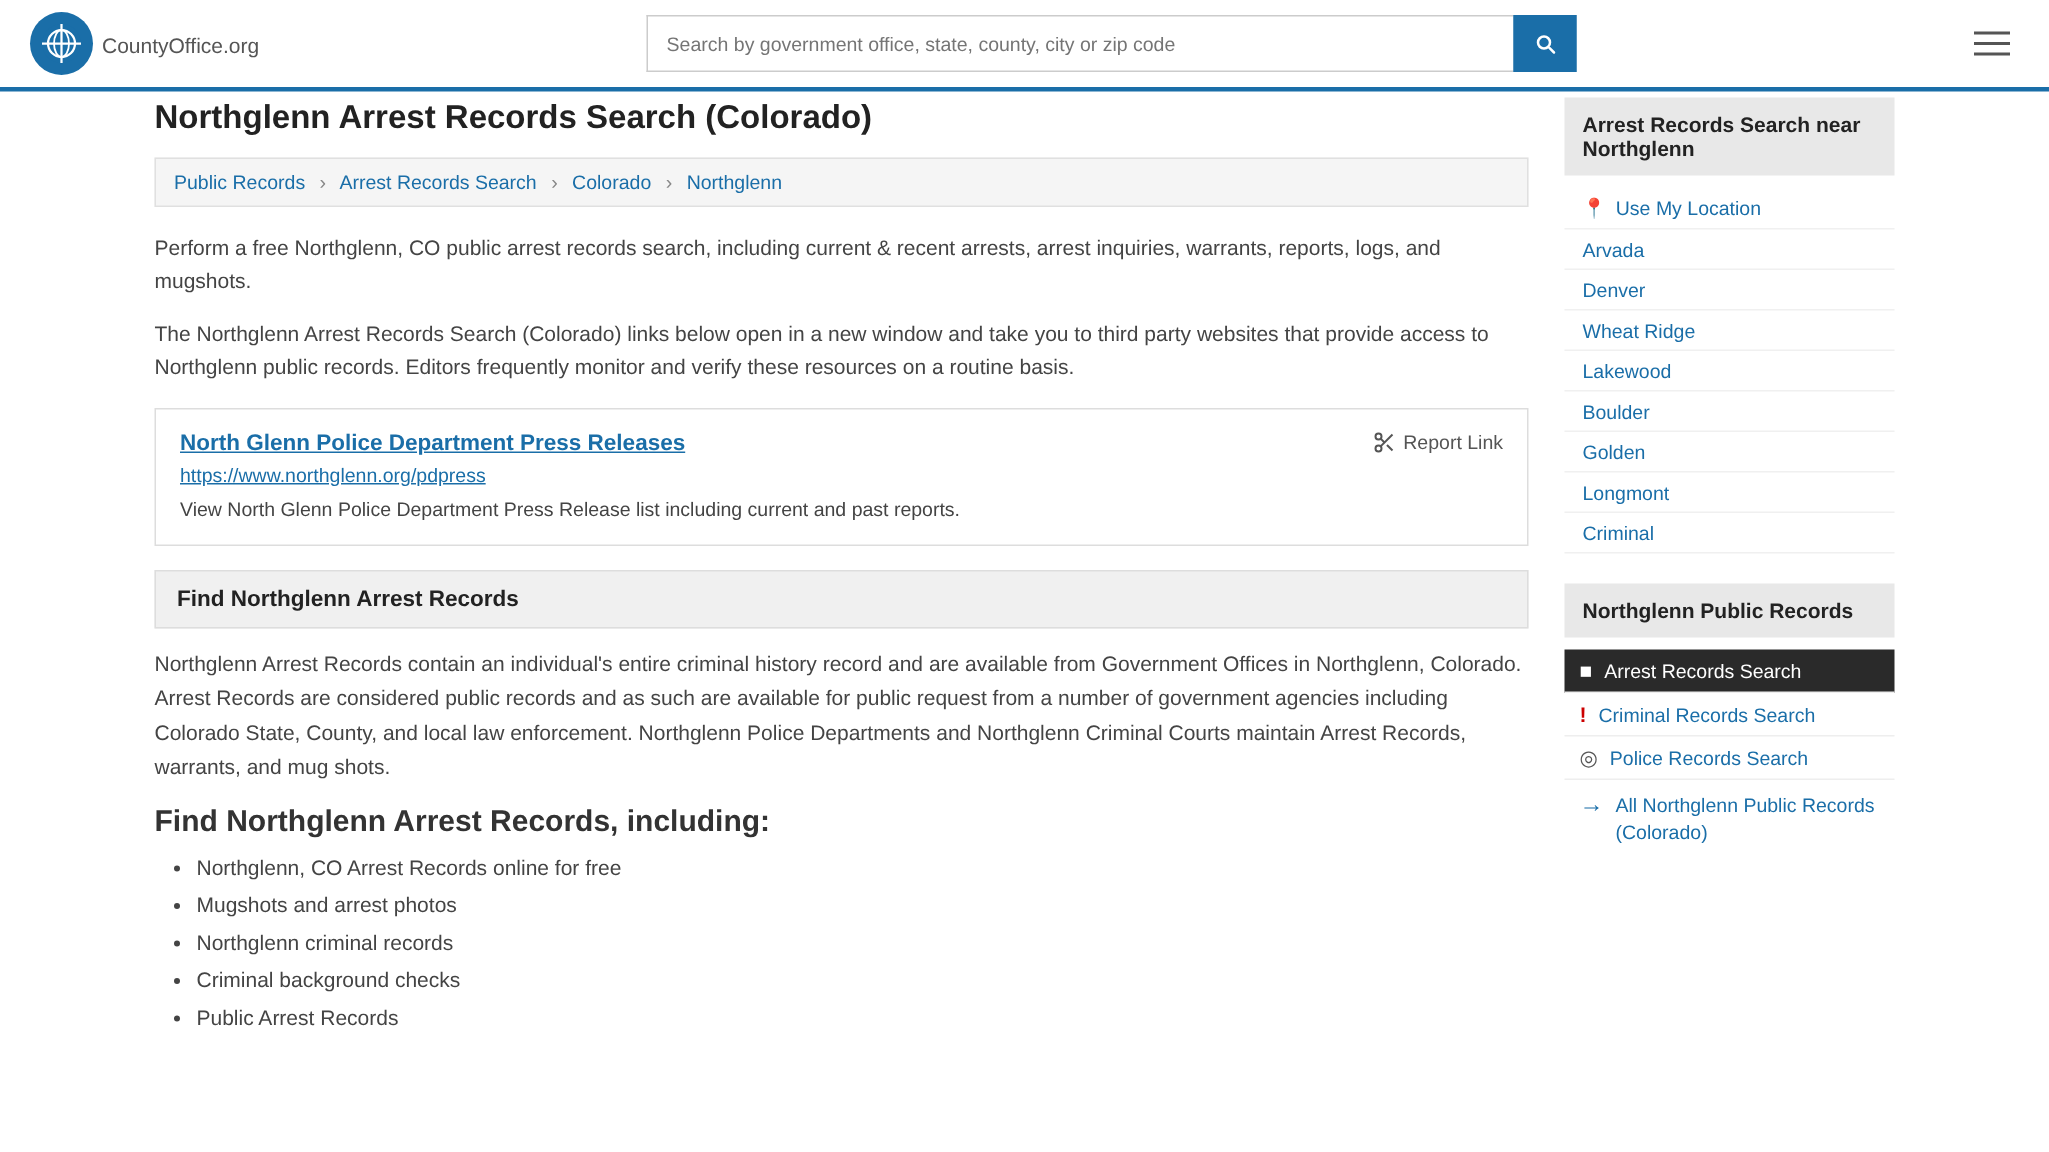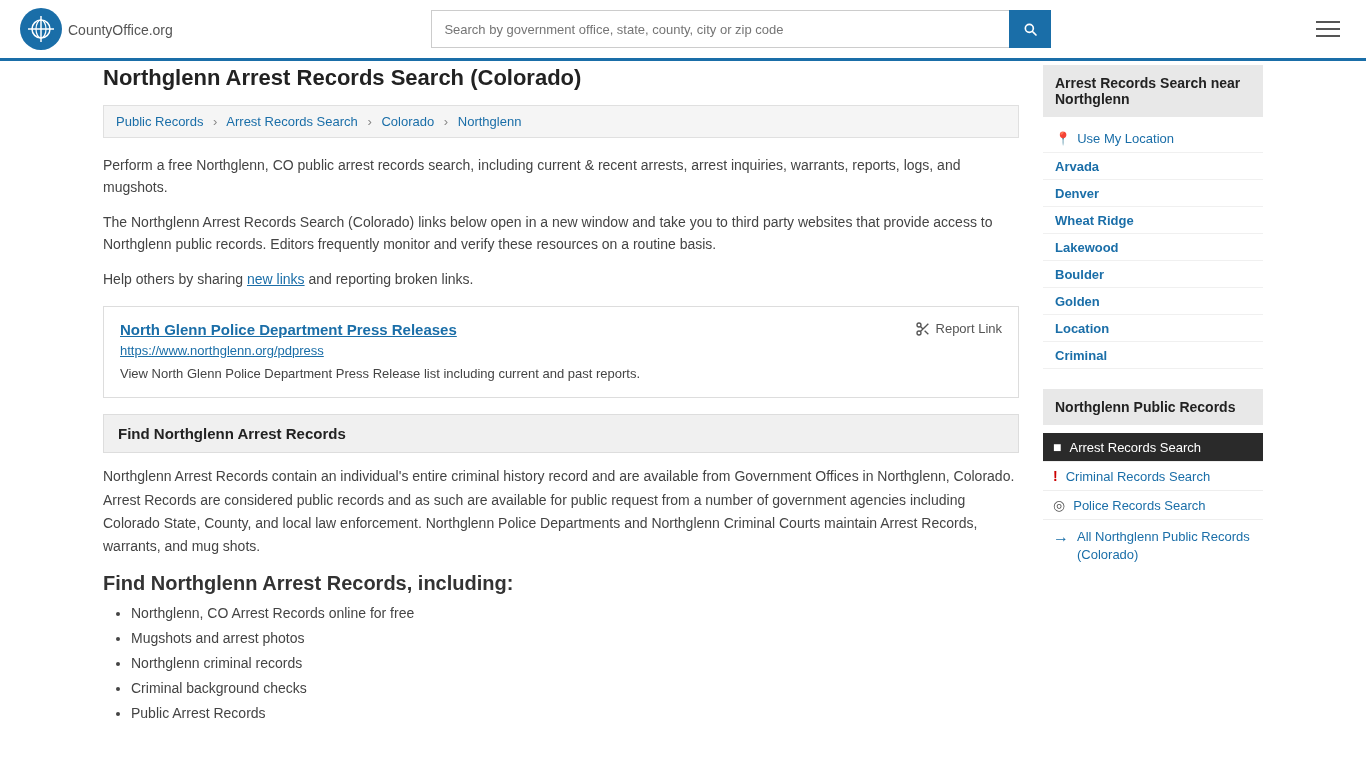--- a/index.html
+++ b/index.html
@@ -223,21 +223,20 @@
     }
 
     .nearby-list {
       list-style: none;
       padding: 0;
       margin-bottom: 20px;
     }
     .nearby-list li {
       padding: 5px 12px;
       border-bottom: 1px solid #f0f0f0;
-      font-weight: bold;
     }
     .nearby-list li a {
       color: #1a6ea8;
       text-decoration: none;
       font-size: 13px;
     }
     .use-location {
       display: flex;
       align-items: center;
       gap: 6px;
@@ -337,23 +336,20 @@
       <span class="sep">›</span>
       <a href="#">Arrest Records Search</a>
       <span class="sep">›</span>
       <a href="#">Colorado</a>
       <span class="sep">›</span>
       <a href="#">Northglenn</a>
     </div>
 
     <p class="desc-text">Perform a free Northglenn, CO public arrest records search, including current &amp; recent arrests, arrest inquiries, warrants, reports, logs, and mugshots.</p>
     <p class="desc-text">The Northglenn Arrest Records Search (Colorado) links below open in a new window and take you to third party websites that provide access to Northglenn public records. Editors frequently monitor and verify these resources on a routine basis.</p>
-    <p class="desc-text">
-      <span>Help others by sharing </span><a href="#">new links</a><span> and reporting broken links.</span>
-    </p>
 
     <div class="link-card">
       <div class="link-card-header">
         <a href="#" class="link-card-title">North Glenn Police Department Press Releases</a>
         <button class="report-link-btn">
           <svg width="16" height="16" viewBox="0 0 24 24" fill="none" stroke="#555" stroke-width="2">
             <circle cx="6" cy="6" r="3"></circle>
               <circle cx="6" cy="18" r="3"></circle>
             <line x1="20" y1="4" x2="8.12" y2="15.88"></line>
             <line x1="14.47" y1="14.48" x2="20" y2="20"></line>
@@ -390,21 +386,21 @@
       <span>Use My Location</span>
     </div>
 
     <ul class="nearby-list">
       <li><a href="#">Arvada</a></li>
       <li><a href="#">Denver</a></li>
       <li><a href="#">Wheat Ridge</a></li>
       <li><a href="#">Lakewood</a></li>
       <li><a href="#">Boulder</a></li>
       <li><a href="#">Golden</a></li>
-      <li><a href="#">Location</a></li>
+      <li><a href="#">Longmont</a></li>
       <li><a href="#">Criminal</a></li>
     </ul>
 
     <div class="sidebar-section-title">Northglenn Public Records</div>
 
     <ul class="public-records-list">
       <li class="active">
         <span class="pr-icon">■</span>
         <a href="#">Arrest Records Search</a>
       </li>

